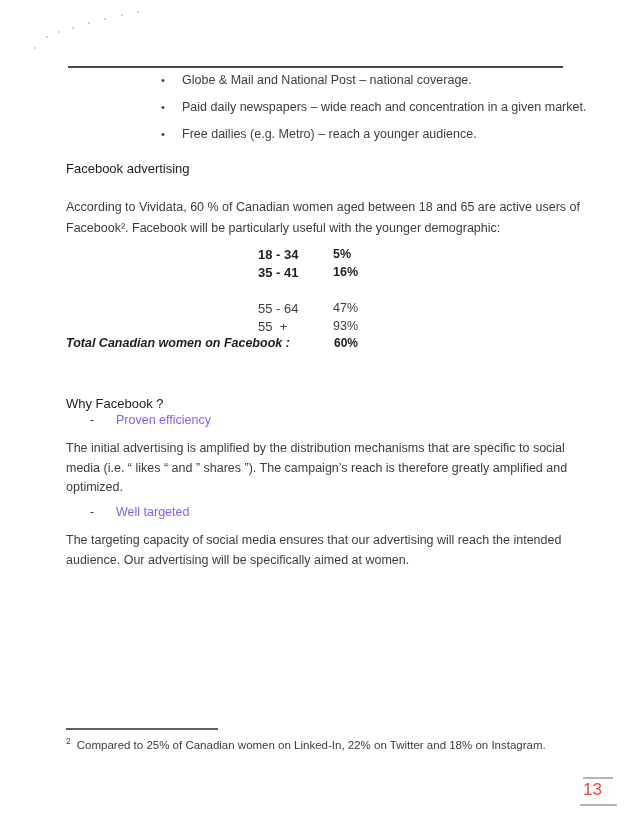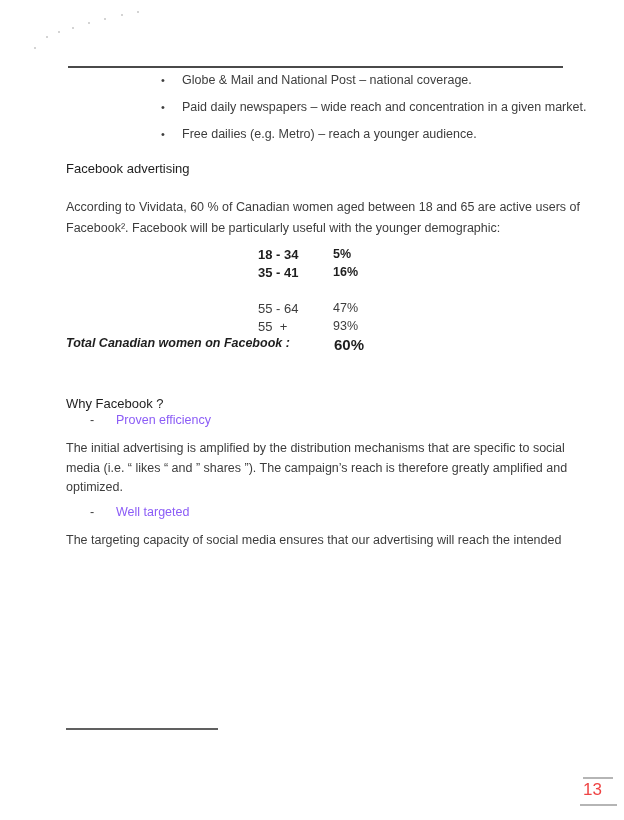--- a/index.html
+++ b/index.html
@@ -77,21 +77,21 @@
   .total-label {
     left: 66px;
     font-size: 12.5px;
     font-weight: bold;
     color: #1e1e1e;
     white-space: pre;
     font-style: italic;
   }
   .total-value {
     left: 334px;
-    font-size: 15px;
+    font-size: 12px;
     font-weight: bold;
     color: #1e1e1e;
   }
 
   .dash-point-dash {
     left: 90px;
     font-size: 12.5px;
     color: #3d3d3d;
   }
   .dash-point-text {
@@ -189,20 +189,24 @@
   <div class="abs dash-point-text" style="top:413px">Proven efficiency</div>
 
   <div class="abs body-line" style="top:440px">The initial advertising is amplified by the distribution mechanisms that are specific to social</div>
   <div class="abs body-line" style="top:460px">media (i.e. “ likes “ and ” shares ”). The campaign’s reach is therefore greatly amplified and</div>
   <div class="abs body-line" style="top:479px">optimized.</div>
 
   <div class="abs dash-point-dash" style="top:505px">-</div>
   <div class="abs dash-point-text" style="top:505px">Well targeted</div>
 
   <div class="abs body-line" style="top:532px">The targeting capacity of social media ensures that our advertising will reach the intended</div>
+  <div class="abs body-line" style="top:552px">audience. Our advertising will be specifically aimed at women.</div>
 
   <div class="abs footnote-rule"></div>
+  <div class="abs footnote">
+    <sup>2</sup><span>Compared to 25% of Canadian women on Linked-In, 22% on Twitter and 18% on Instagram.</span>
+  </div>
 
   <div class="abs pageno-line" style="left:583px;top:777px;width:30px"></div>
   <div class="abs pageno">13</div>
   <div class="abs pageno-line" style="left:580px;top:804px;width:37px"></div>
 
 </div>
 
 </body></html>

